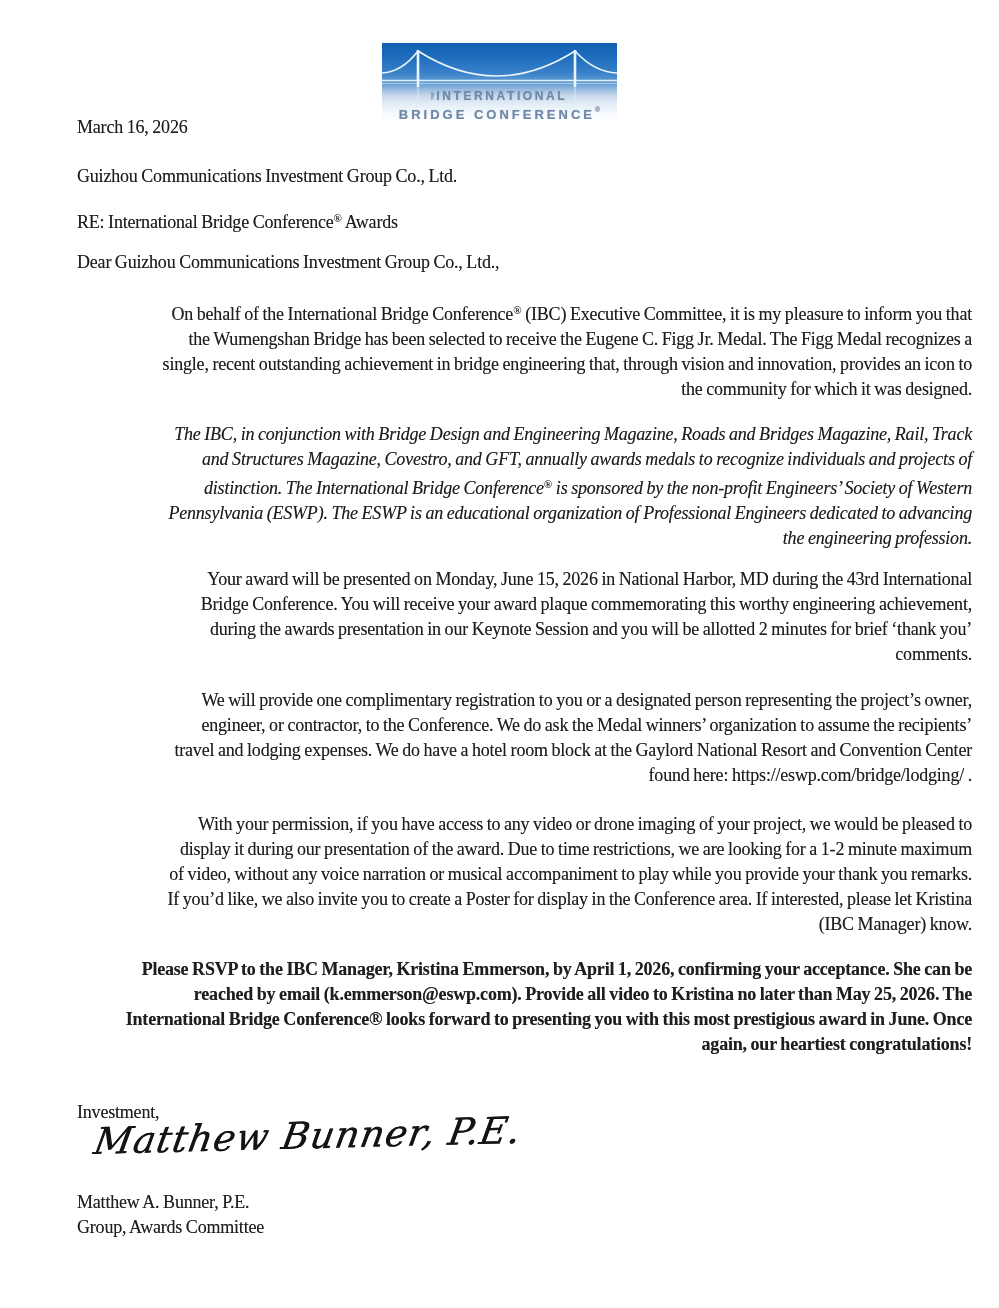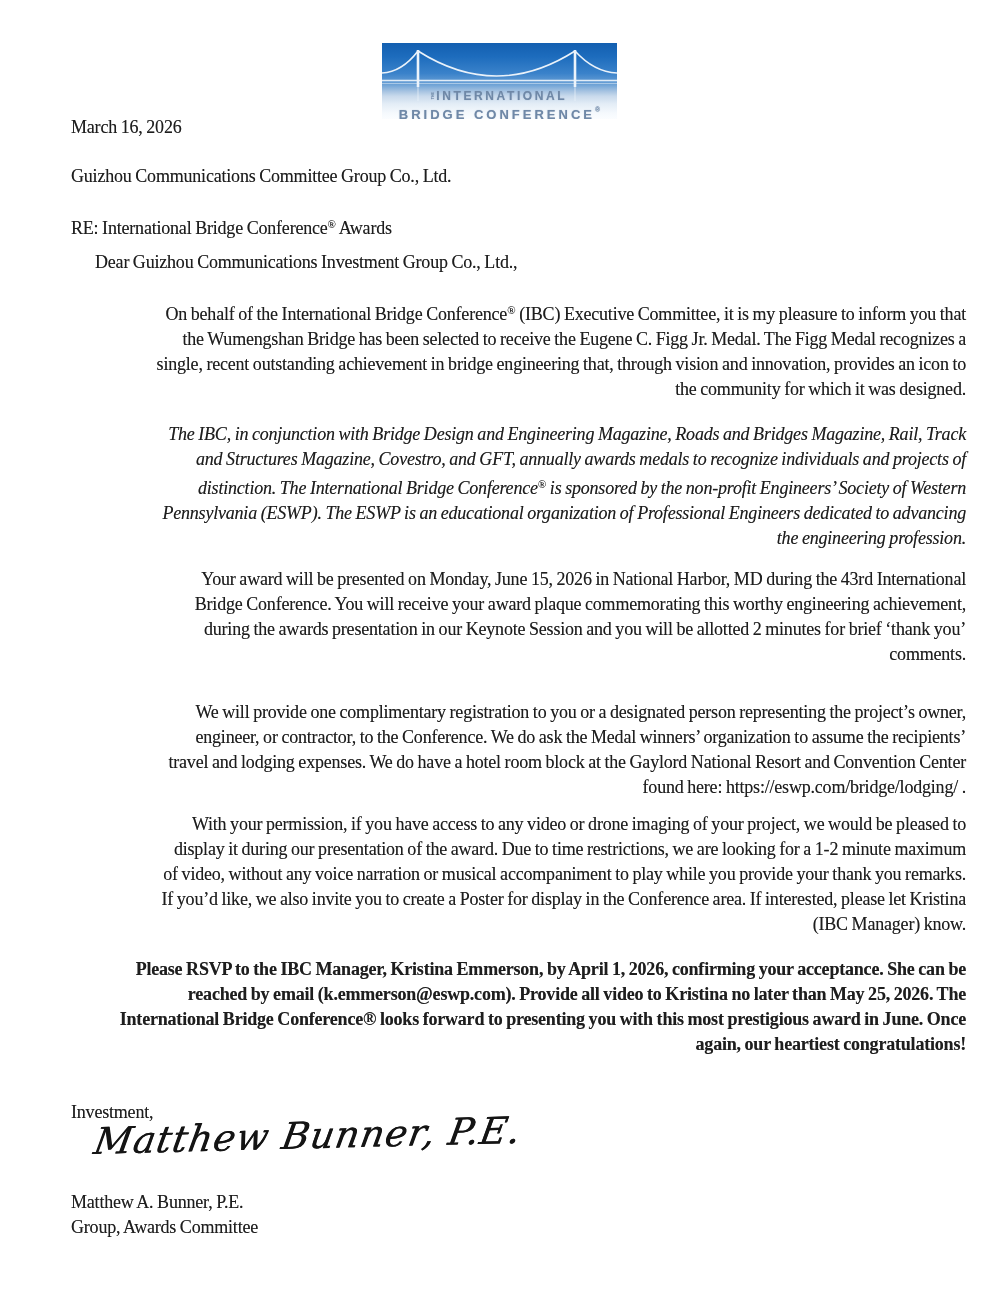--- a/index.html
+++ b/index.html
@@ -54,42 +54,42 @@
     transform: rotate(180deg);
     vertical-align: 1px;
     margin-right: 1px;
     line-height: 3.6px;
   }
   .logo-reg { font-size: 7px; vertical-align: 7px; letter-spacing: 0; }
 
   
   .tline, .para {
     position: absolute;
-    left: 71px;
+    left: 77px;
     font-size: 18px;
     line-height: 25px;
     letter-spacing: -0.2px;
     word-spacing: -0.6px;
     text-shadow: 0 0 0.6px rgba(45,45,45,0.55);
     white-space: nowrap;
   }
   .para { width: 895px; white-space: normal; text-align: right; }
   .reg {
     font-size: 11px;
     vertical-align: 6px;
     letter-spacing: 0;
   }
   .t-date       { top: 115px; }
   .t-addressee  { top: 164px; }
-  .t-subject    { top: 206px; margin-top: 6px; }
-  .t-salutation { top: 250px; margin-left: 24px; }
+  .t-subject    { top: 206px; }
+  .t-salutation { top: 250px; }
   .p1 { top: 298px; }
   .p2 { top: 422px; font-style: italic; }
   .p3 { top: 567px; font-family: Liberation Serif, serif; }
-  .p4 { top: 688px; margin-top: 12px; }
+  .p4 { top: 688px; }
   .p5 { top: 812px; }
   .p6 { top: 957px; font-weight: bold; }
   .t-closing    { top: 1100px; }
   .t-signername { top: 1190px; }
   .t-signertitle{ top: 1215px; }
 
   
   .signature {
     position: absolute;
     left: 90px;
@@ -127,21 +127,21 @@
       <path d="M193,8 Q212,29 235,30" fill="none" stroke="#eaf2fa" stroke-width="1.6"></path>
     </svg>
     <div class="logo-text">
       <div class="logo-line1"><span class="logo-the">THE</span><span>INTERNATIONAL</span></div>
       <div class="logo-line2"><span>BRIDGE CONFERENCE</span><span class="logo-reg">®</span></div>
     </div>
   </div>
 
   <div class="tline t-date">March 16, 2026</div>
 
-  <div class="tline t-addressee">Guizhou Communications Committee Group Co., Ltd.</div>
+  <div class="tline t-addressee">Guizhou Communications Investment Group Co., Ltd.</div>
 
   <div class="tline t-subject"><span>RE: International Bridge Conference</span><span class="reg">®</span><span> Awards</span></div>
 
   <div class="tline t-salutation">Dear Guizhou Communications Investment Group Co., Ltd.,</div>
 
   <div class="para p1 sup-reg">On behalf of the International Bridge Conference<sup class="reg">®</sup> (IBC) Executive Committee, it is my pleasure to inform you that<br>the Wumengshan Bridge has been selected to receive the Eugene C. Figg Jr. Medal. The Figg Medal recognizes a<br>single, recent outstanding achievement in bridge engineering that, through vision and innovation, provides an icon to<br>the community for which it was designed.</div>
 
   <div class="para p2 sup-reg">The IBC, in conjunction with Bridge Design and Engineering Magazine, Roads and Bridges Magazine, Rail, Track<br>and Structures Magazine, Covestro, and GFT, annually awards medals to recognize individuals and projects of<br>distinction. The International Bridge Conference<sup class="reg">®</sup> is sponsored by the non-profit Engineers’ Society of Western<br>Pennsylvania (ESWP). The ESWP is an educational organization of Professional Engineers dedicated to advancing<br>the engineering profession.</div>
 
   <div class="para p3">Your award will be presented on Monday, June 15, 2026 in National Harbor, MD during the 43rd International<br>Bridge Conference. You will receive your award plaque commemorating this worthy engineering achievement,<br>during the awards presentation in our Keynote Session and you will be allotted 2 minutes for brief ‘thank you’<br>comments.</div>

